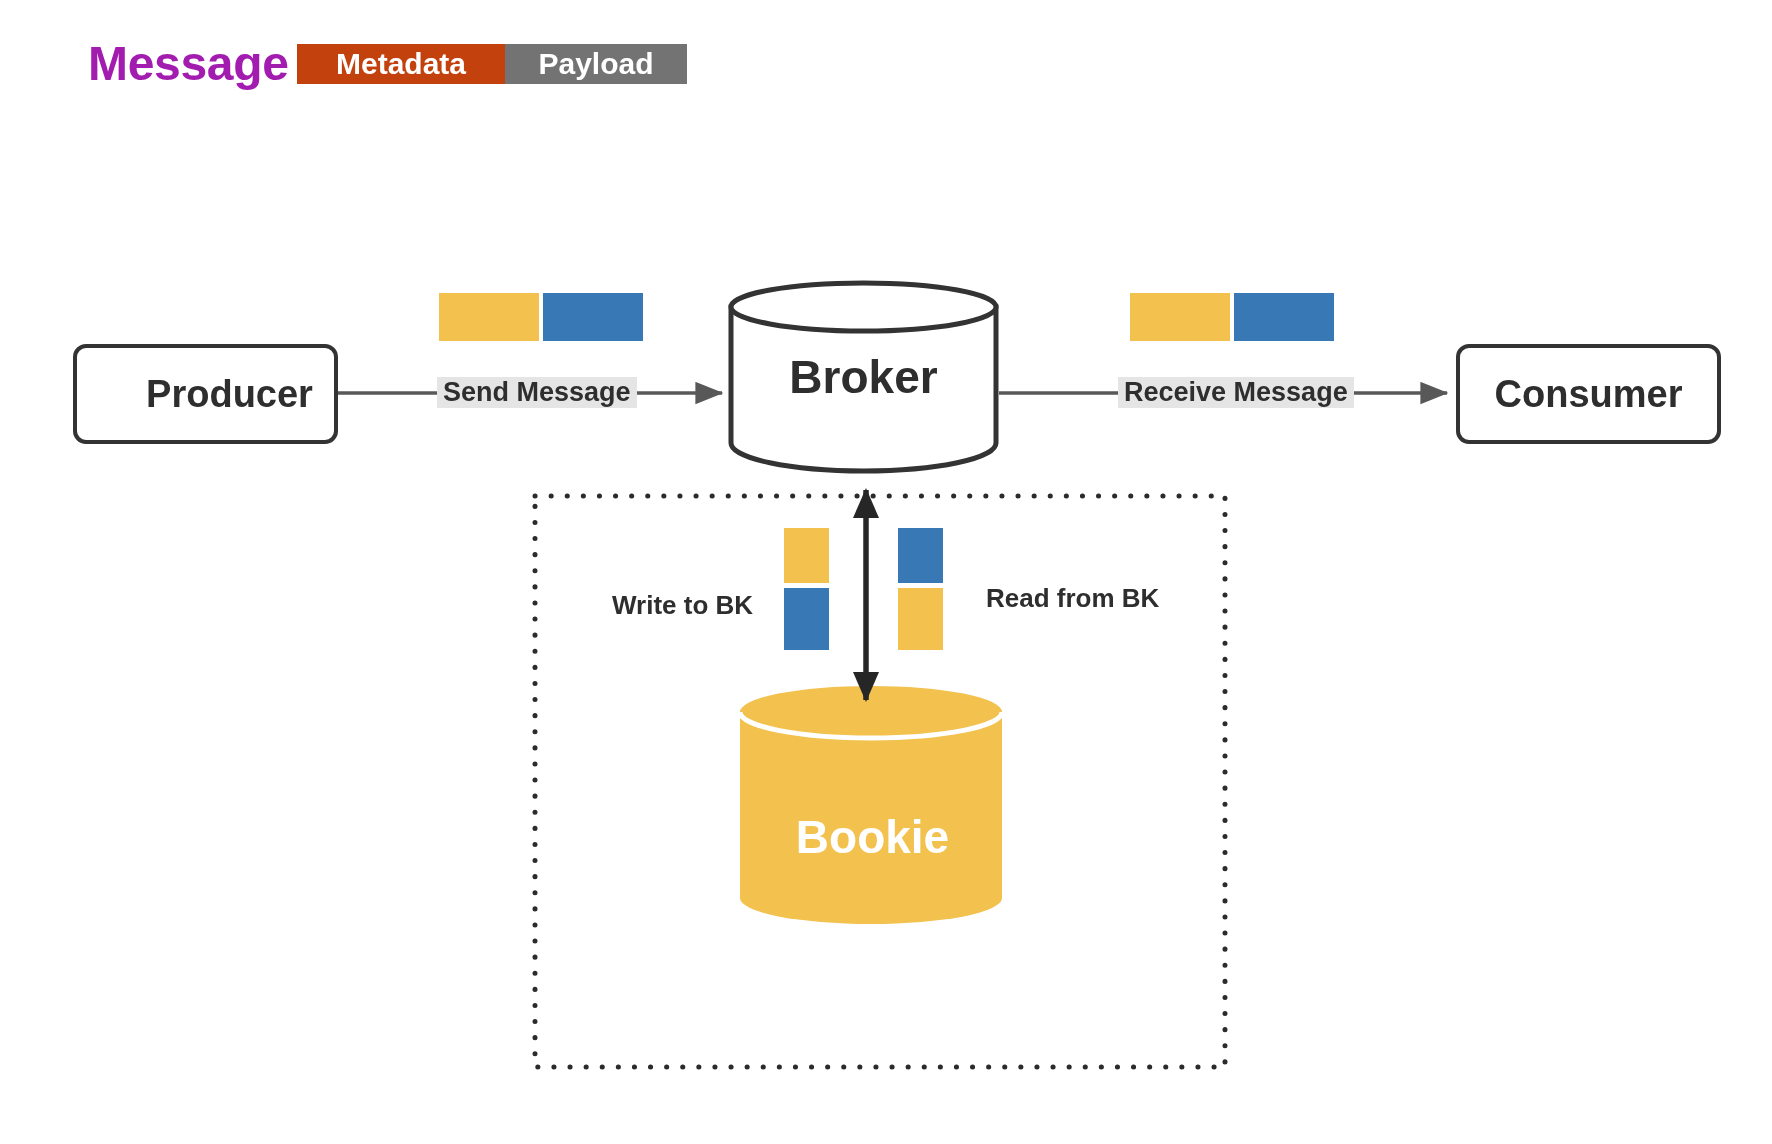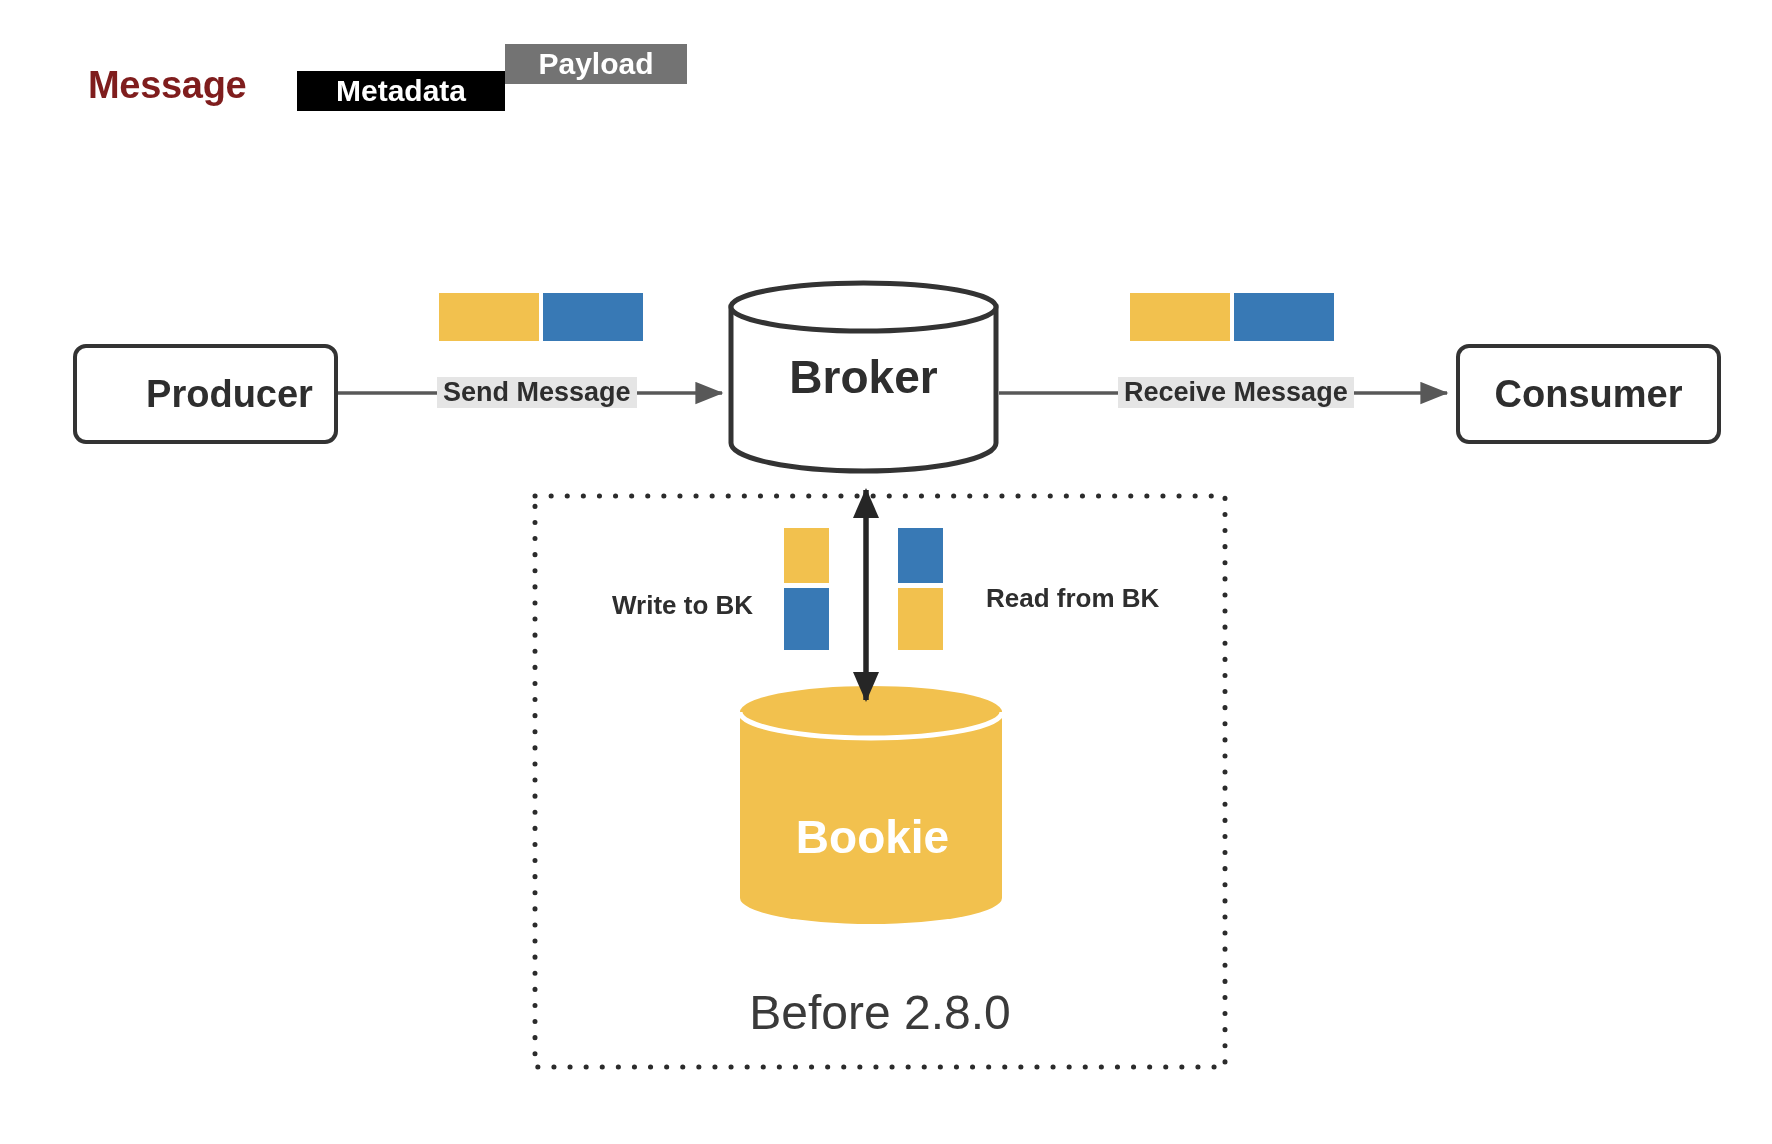--- a/index.html
+++ b/index.html
@@ -23,26 +23,25 @@
     top: 0;
     width: 1772px;
     height: 1144px;
   }
 
   
   .legend-title {
     position: absolute;
     left: 88px;
     top: 36px;
-    font-size: 38px;
-    font-weight: bold;
-    color: #7f1d1d;
+    font-size: 48px;
+    font-weight: bold;
+    color: #a21caf;
     letter-spacing: -0.3px;
     white-space: nowrap;
-    margin-top: 28px;
   }
   .legend-chip {
     position: absolute;
     top: 44px;
     height: 40px;
     display: flex;
     align-items: center;
     justify-content: center;
     color: #ffffff;
     font-size: 30px;
@@ -207,21 +206,21 @@
 
     <line x1="999" y1="393" x2="1447" y2="393" stroke="#585858" stroke-width="3.5" marker-end="url(#arrowGray)"></line>
 
     <line x1="866" y1="700" x2="866" y2="490" stroke="#262626" stroke-width="5" marker-end="url(#arrowDarkUp)"></line>
     <line x1="866" y1="490" x2="866" y2="700" stroke="#262626" stroke-width="5" marker-end="url(#arrowDarkDown)"></line>
 
   </svg>
 
   <div class="legend-title">Message</div>
 
-  <div class="legend-chip meta" id="legend-meta" style="background:#000000;margin-top:27px;">
+  <div class="legend-chip meta" id="legend-meta" style="background:#c2410c;">
     <span>Metadata</span>
   </div>
 
   <div class="legend-chip payload" id="legend-payload" style="background:#737373;">
     <span>Payload</span>
   </div>
 
   <div class="node-box" id="producer-box">
     <span class="node-label">Producer</span>
   </div>
@@ -247,15 +246,14 @@
 
   <div class="msg-block" id="msg-top-right-meta" style="background:#f2c14e;"></div>
   <div class="msg-block" id="msg-top-right-payload" style="background:#3879b5;"></div>
 
   <div class="msg-block" id="msg-write-meta" style="background:#f2c14e;"></div>
   <div class="msg-block" id="msg-write-payload" style="background:#3879b5;"></div>
 
   <div class="msg-block" id="msg-read-payload" style="background:#3879b5;"></div>
   <div class="msg-block" id="msg-read-meta" style="background:#f2c14e;"></div>
 
-  <div id="region-caption">Before 2.8.0</div>
 
 </div>
 
 </body></html>

